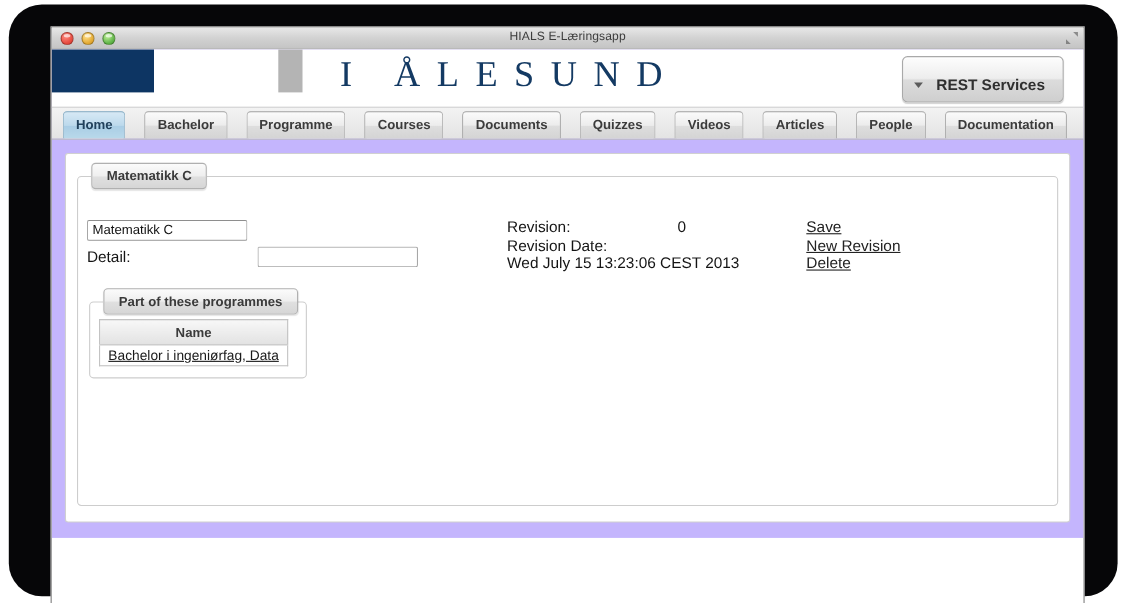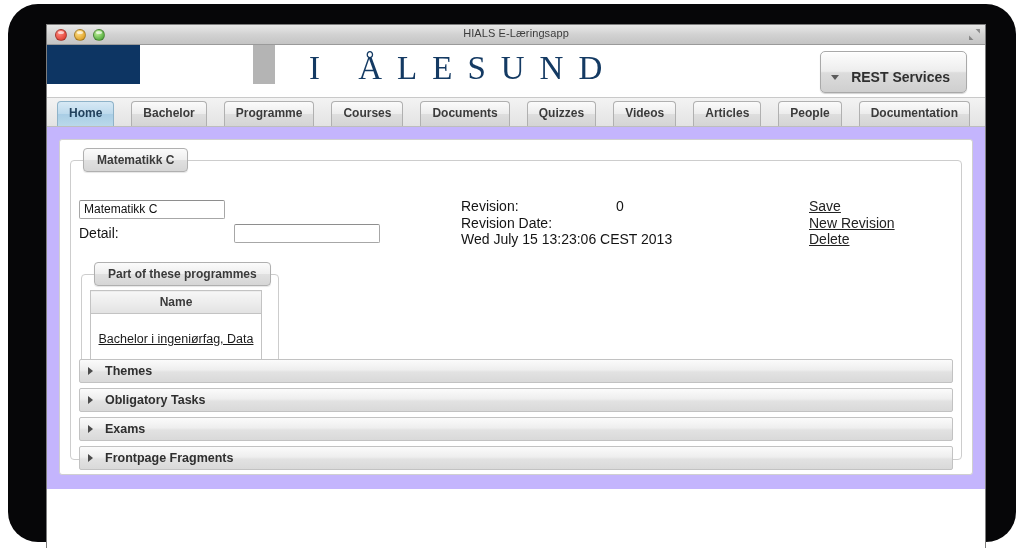--- a/index.html
+++ b/index.html
@@ -260,21 +260,21 @@
     font-size: 14px;
     color: #141414;
     line-height: 16.6px;
   }
   #revision-area .rrow { display: flex; }
   #revision-area .rlabel { width: 155px; }
 
   
   #actions {
     position: absolute;
-    left: 738px;
+    left: 662px;
     top: 26px;
     font-size: 14px;
     line-height: 16.6px;
   }
   #actions a {
     display: block;
     color: #222;
     text-decoration: underline;
     cursor: pointer;
   }
@@ -296,21 +296,21 @@
     font-size: 12px;
     font-weight: bold;
     color: #3b3b3b;
     text-align: center;
     padding: 4px 0;
     background: linear-gradient(to bottom, #f7f7f7, #e2e2e2);
     border-bottom: 1px solid #c3c3c3;
   }
   #prog-table td {
     font-size: 12.5px;
-    padding: 18px 4px;
+    padding: 2px 4px;
     text-align: center;
     margin-left: 36px;
   }
   #prog-table td a {
     color: #1a1a1a;
     text-decoration: underline;
     cursor: pointer;
   }
 
   
@@ -441,35 +441,17 @@
                 </tr>
               </thead>
             <tbody>
                 <tr>
                   <td><a>Bachelor i ingeniørfag, Data</a></td>
                 </tr>
               </tbody>
           </table>
         </fieldset>
 
-        <div id="accordion">
-            <div class="acc-row">
-              <span class="acc-arrow"></span>
-              <span class="acc-label">Themes</span>
-            </div>
-            <div class="acc-row">
-              <span class="acc-arrow"></span>
-              <span class="acc-label">Obligatory Tasks</span>
-            </div>
-            <div class="acc-row">
-              <span class="acc-arrow"></span>
-              <span class="acc-label">Exams</span>
-            </div>
-            <div class="acc-row">
-              <span class="acc-arrow"></span>
-              <span class="acc-label">Frontpage Fragments</span>
-            </div>
-          </div>
       </fieldset>
 
     </div>
   </div>
 </div>
 
 </body></html>

